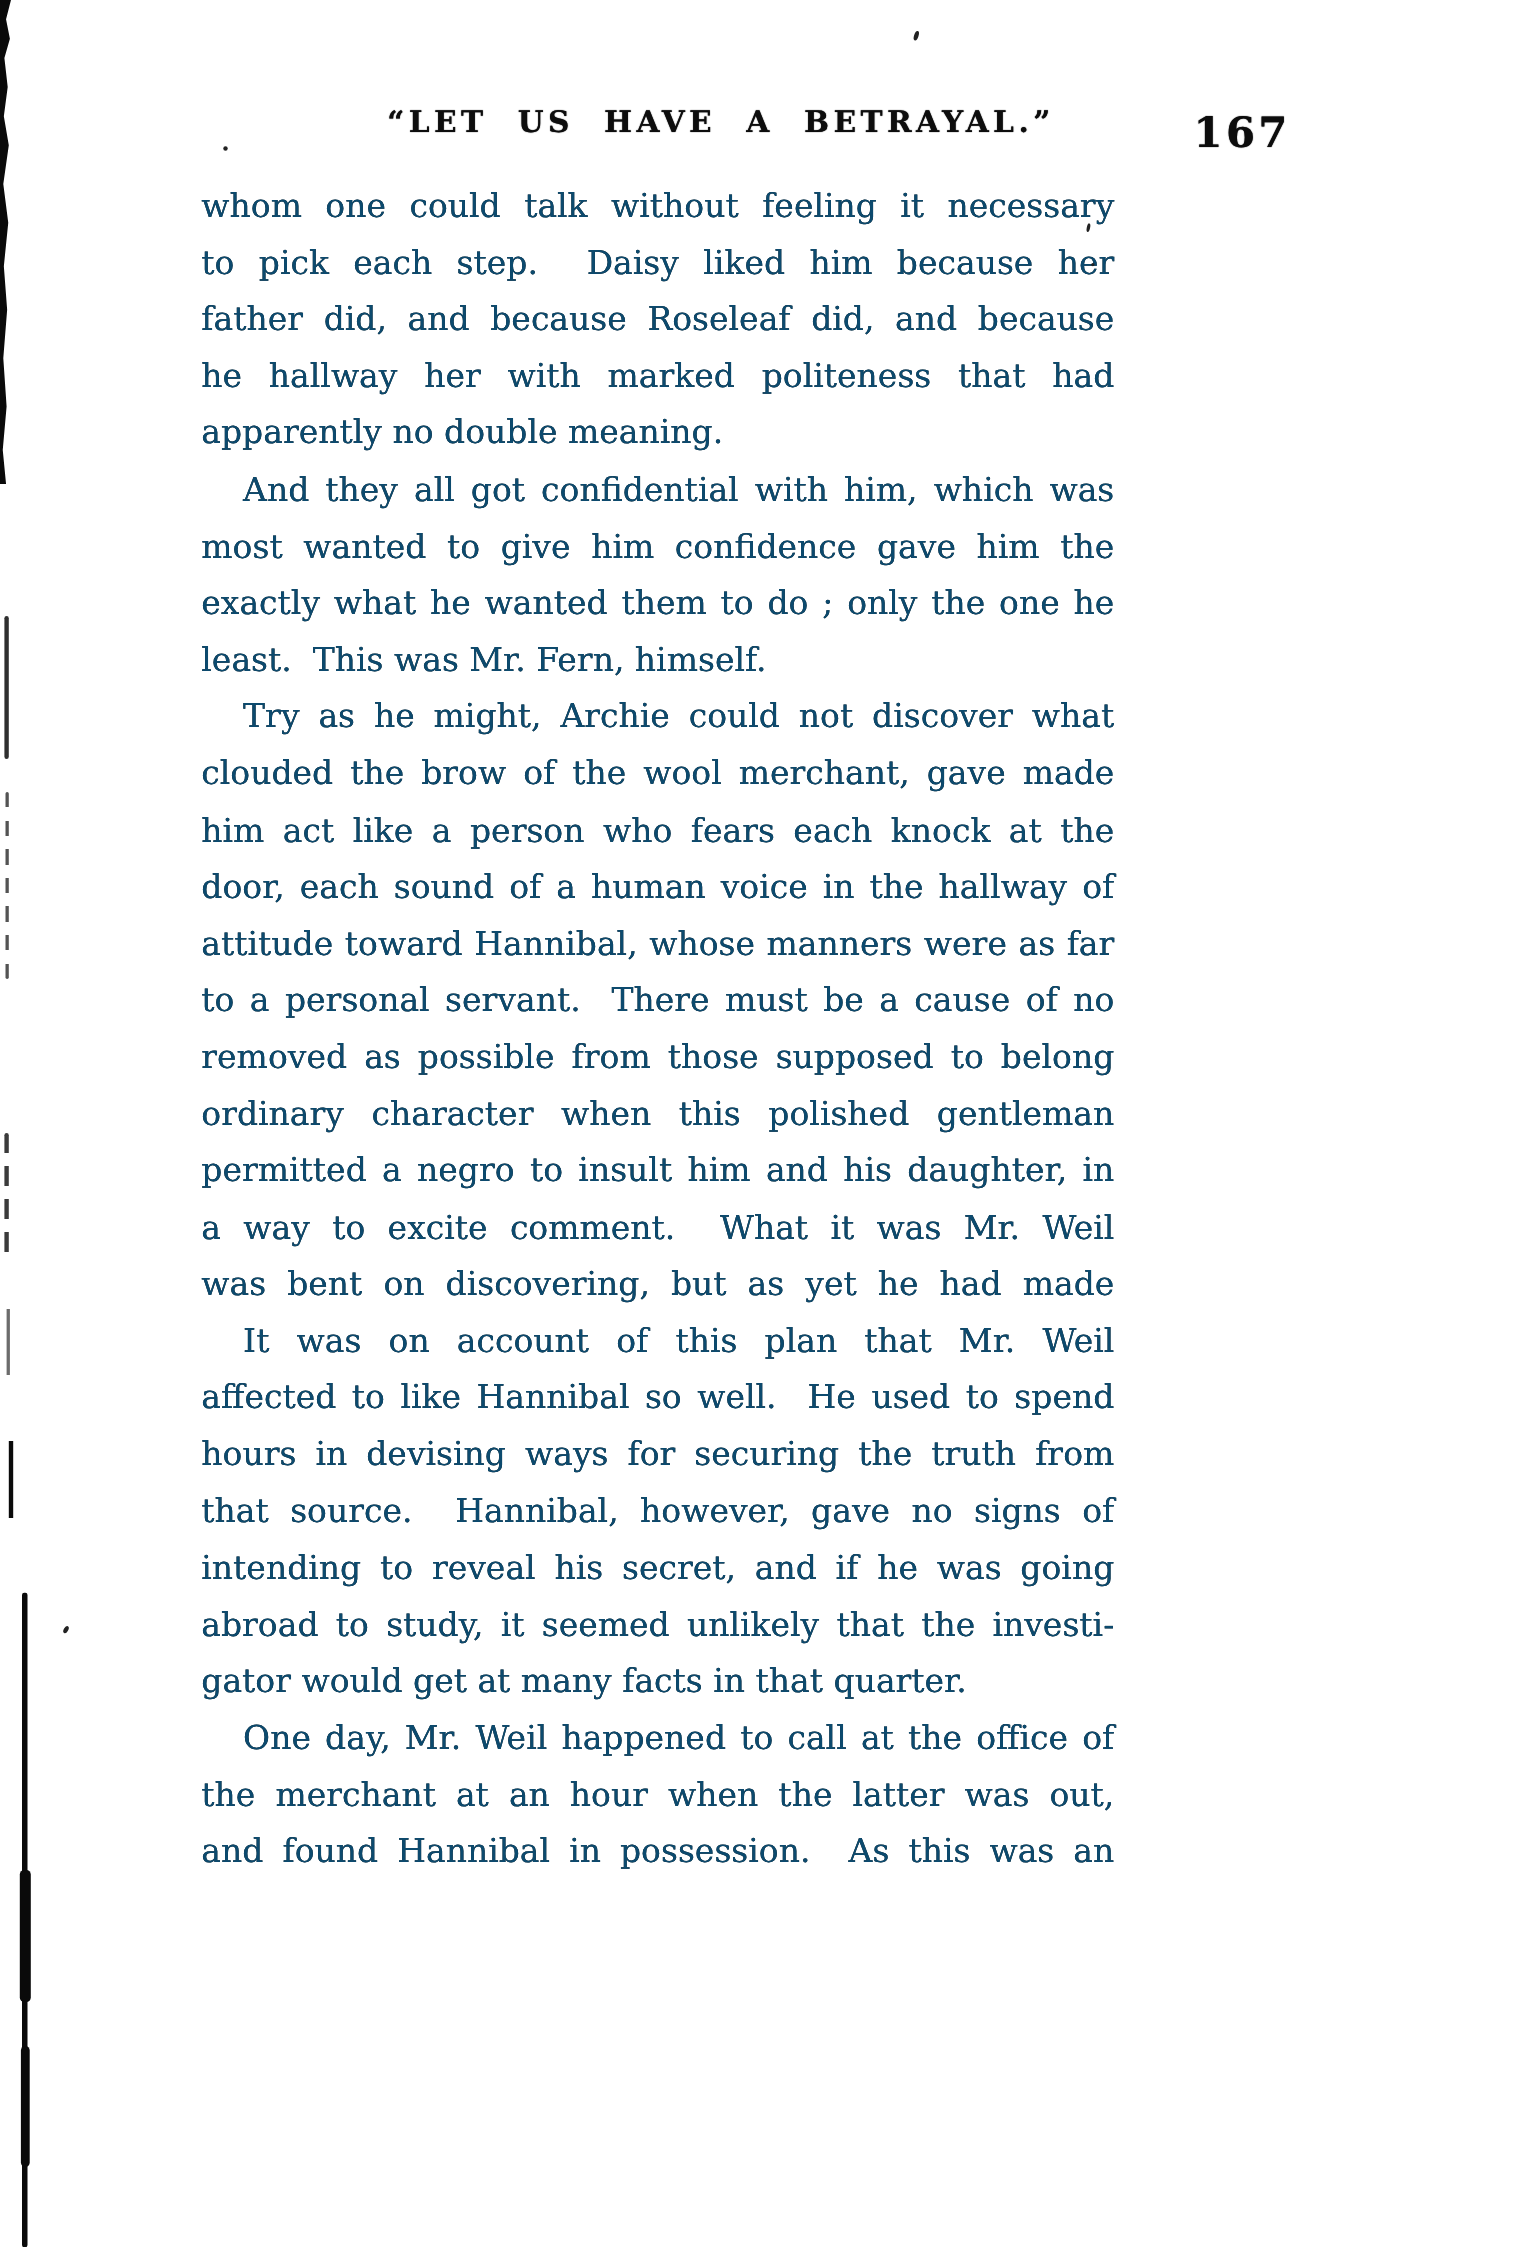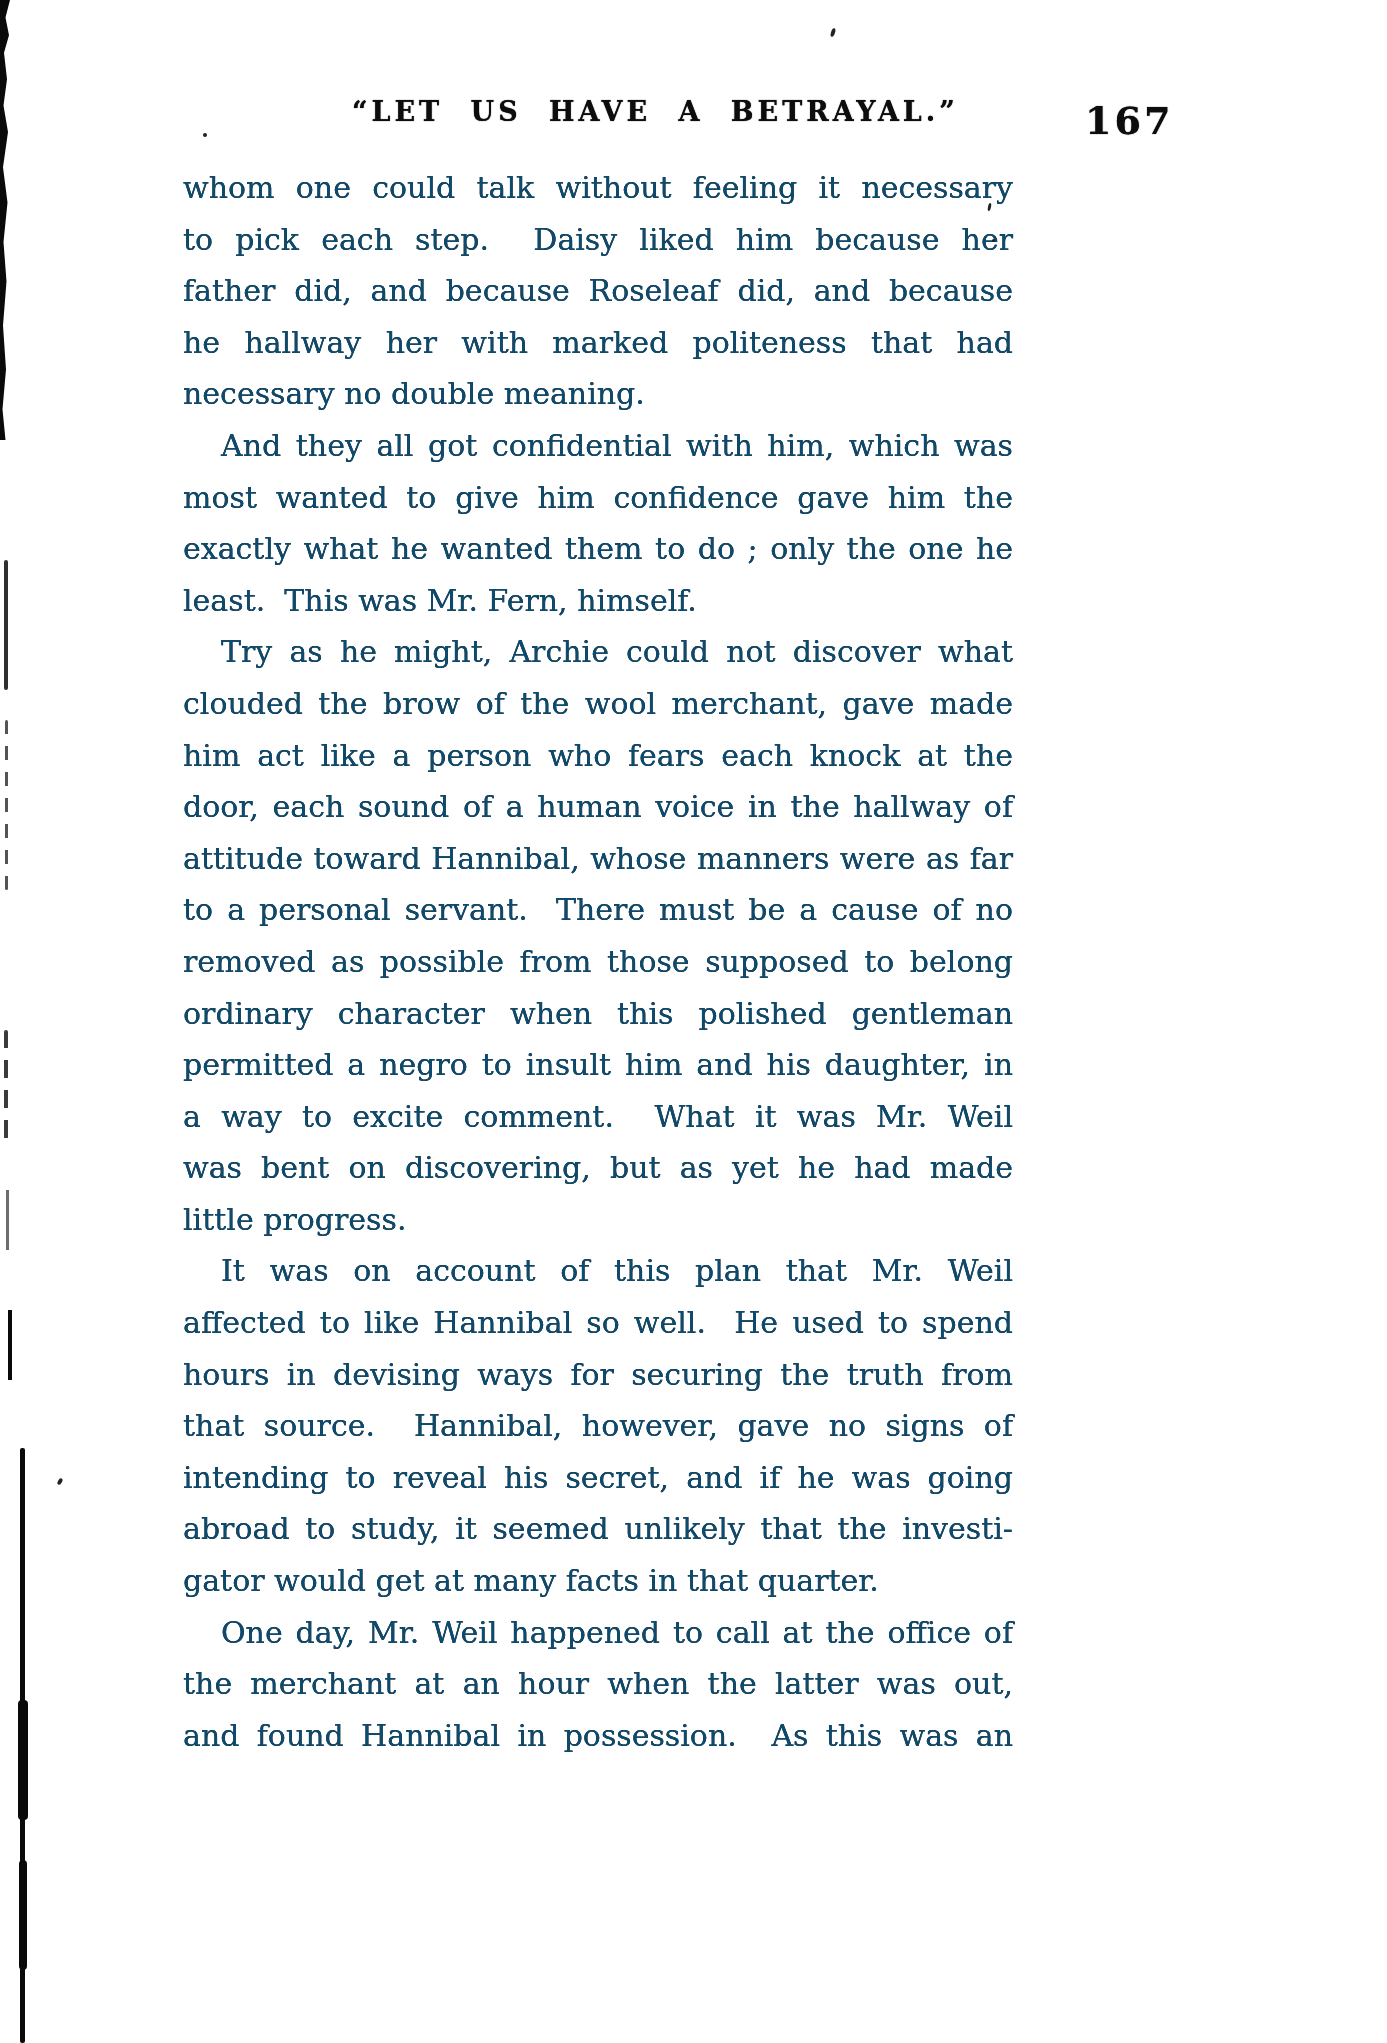--- a/index.html
+++ b/index.html
@@ -79,41 +79,40 @@
     <div class="running-title">“LET US HAVE A BETRAYAL.”</div>
     <div class="page-number">167</div>
   </div>
 
   <div class="text-block">
       <div class="paragraph">
         <div class="line">whom one could talk without feeling it necessary</div>
         <div class="line">to pick each step.&nbsp; Daisy liked him because her</div>
         <div class="line">father did, and because Roseleaf did, and because</div>
         <div class="line">he hallway her with marked politeness that had</div>
-        <div class="line last">necessary no double meaning.</div>
+        <div class="line last">apparently no double meaning.</div>
       </div>
       <div class="paragraph">
         <div class="line indent">And they all got confidential with him, which was</div>
         <div class="line">most wanted to give him confidence gave him the</div>
         <div class="line">exactly what he wanted them to do ; only the one he</div>
         <div class="line last">least.&nbsp; This was Mr. Fern, himself.</div>
       </div>
       <div class="paragraph">
         <div class="line indent">Try as he might, Archie could not discover what</div>
         <div class="line">clouded the brow of the wool merchant, gave made</div>
         <div class="line">him act like a person who fears each knock at the</div>
         <div class="line">door, each sound of a human voice in the hallway of</div>
         <div class="line">attitude toward Hannibal, whose manners were as far</div>
         <div class="line">to a personal servant.&nbsp; There must be a cause of no</div>
         <div class="line">removed as possible from those supposed to belong</div>
         <div class="line">ordinary character when this polished gentleman</div>
         <div class="line">permitted a negro to insult him and his daughter, in</div>
         <div class="line">a way to excite comment.&nbsp; What it was Mr. Weil</div>
         <div class="line">was bent on discovering, but as yet he had made</div>
-        <div class="line last">little progress.</div>
       </div>
       <div class="paragraph">
         <div class="line indent">It was on account of this plan that Mr. Weil</div>
         <div class="line">affected to like Hannibal so well.&nbsp; He used to spend</div>
         <div class="line">hours in devising ways for securing the truth from</div>
         <div class="line">that source.&nbsp; Hannibal, however, gave no signs of</div>
         <div class="line">intending to reveal his secret, and if he was going</div>
         <div class="line">abroad to study, it seemed unlikely that the investi-</div>
         <div class="line last">gator would get at many facts in that quarter.</div>
       </div>

